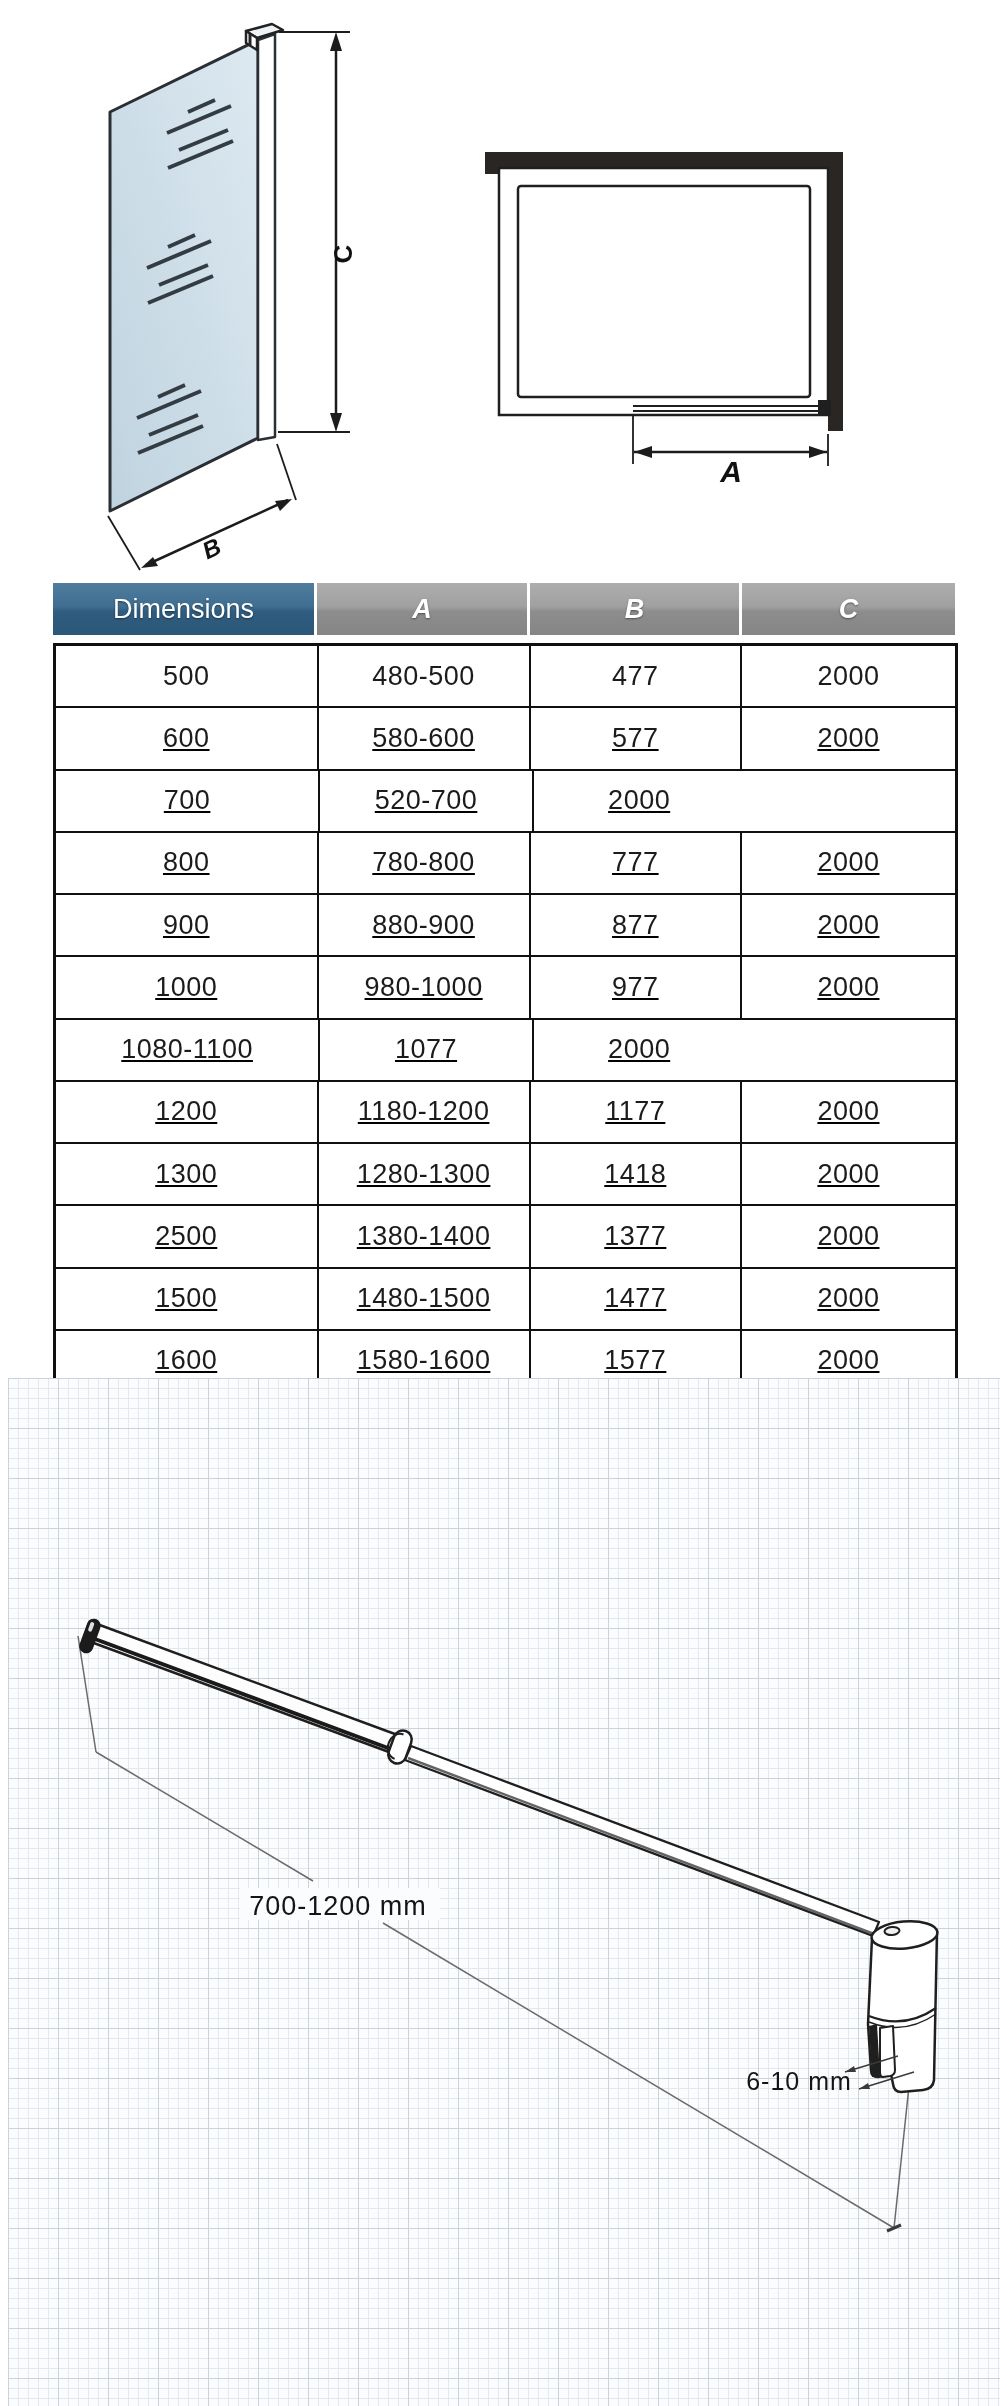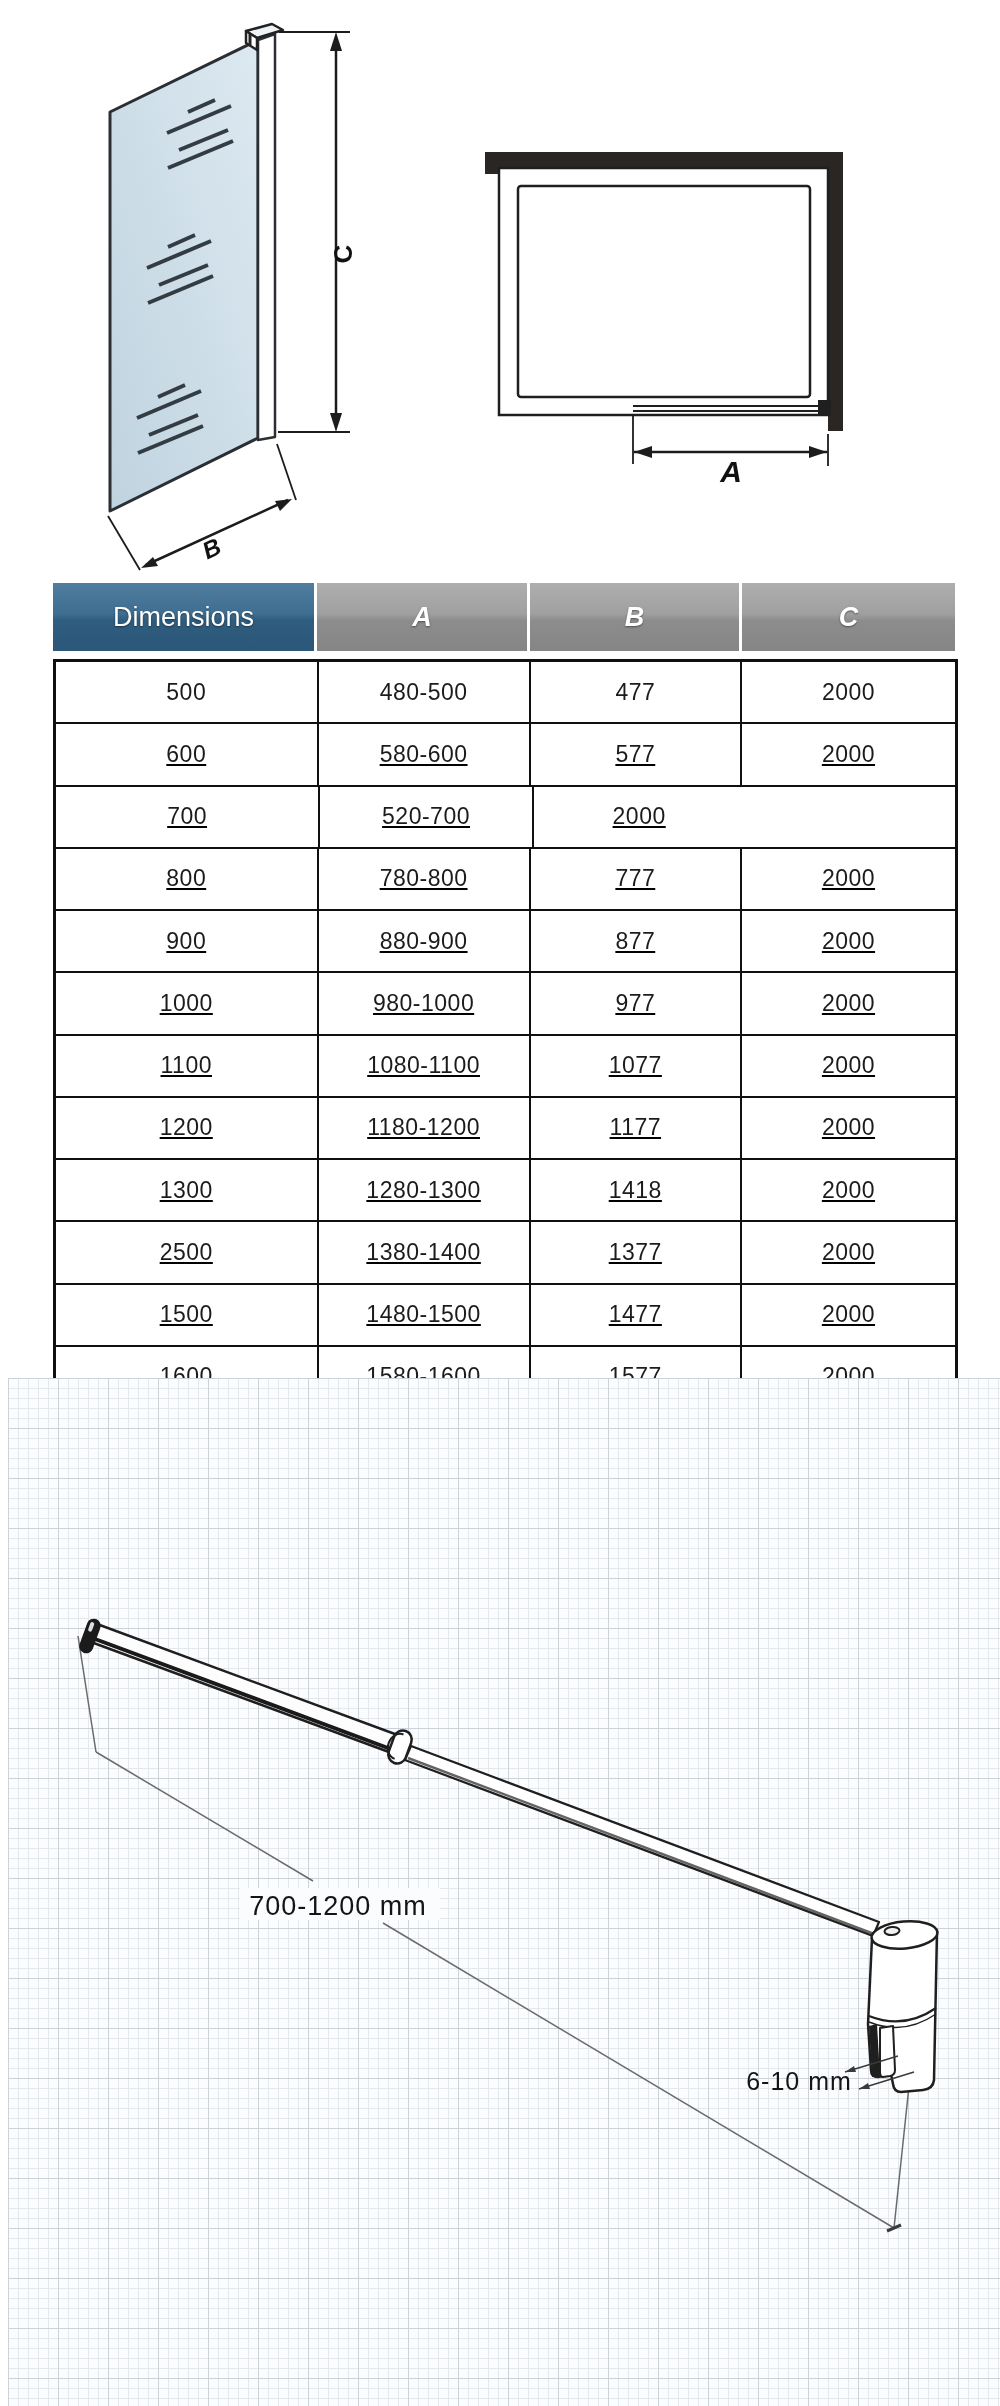--- a/index.html
+++ b/index.html
@@ -3,41 +3,41 @@
 <meta charset="utf-8">
 <style>
   html,body{margin:0;padding:0;background:#e9e9e9;}
   #sheet{
     position:relative;width:1000px;height:2406px;background:#ffffff;
     font-family:"Liberation Sans", sans-serif;overflow:hidden;margin:0 auto;
   }
   svg{display:block;}
   
   .table-zone{position:absolute;left:53px;top:583px;width:905px;}
-  .thead{display:flex;gap:3px;height:68px;}
+  .thead{display:flex;gap:3px;height:52px;}
   .th{
     display:flex;align-items:center;justify-content:center;
     color:#ffffff;font-size:27px;
     text-shadow:0 1px 2px rgba(0,0,0,0.45);
   }
   .th.blue{background:linear-gradient(180deg,#507d9e 0%,#3f6e90 45%,#2f5d7f 55%,#2b5778 100%);}
   .th.gray{background:linear-gradient(180deg,#aeaeae 0%,#a0a0a0 45%,#8d8d8d 55%,#858585 100%);font-style:italic;font-weight:bold;}
   .th:nth-child(1){width:261px;}
   .th:nth-child(2){width:210px;}
   .th:nth-child(3){width:209px;}
   .th:nth-child(4){width:213px;}
   .tbody{
     margin-top:8px;height:745px;border:3px solid #101010;
     display:flex;flex-direction:column;background:#ffffff;
   }
   .tr{display:flex;flex:1;}
   .tr + .tr{border-top:2.5px solid #101010;text-decoration:underline;}
   .td{
     display:flex;align-items:center;justify-content:center;
-    font-size:23px;color:#1b1b1b;letter-spacing:0.5px;
+    font-size:27px;color:#1b1b1b;letter-spacing:0.5px;
   }
   .td:nth-child(1){width:29.17%;}
   .td:nth-child(2){width:23.54%;border-left:2.5px solid #101010;}
   .td:nth-child(3){width:23.43%;border-left:2.5px solid #101010;}
   .td:nth-child(4){width:23.86%;border-left:2.5px solid #101010;}
   
   .grid-zone{
     position:absolute;left:8px;top:1378px;width:1000px;height:1028px;
     background-color:#fbfcfd;
     background-image:
@@ -177,21 +177,20 @@
         </div>
 
         <div class="tr">
           <div class="td">1000</div>
           <div class="td">980-1000</div>
           <div class="td">977</div>
           <div class="td">2000</div>
         </div>
 
         <div class="tr">
-          <div class="td">1100</div>
           <div class="td">1080-1100</div>
           <div class="td">1077</div>
           <div class="td">2000</div>
         </div>
 
         <div class="tr">
           <div class="td">1200</div>
           <div class="td">1180-1200</div>
           <div class="td">1177</div>
           <div class="td">2000</div>

